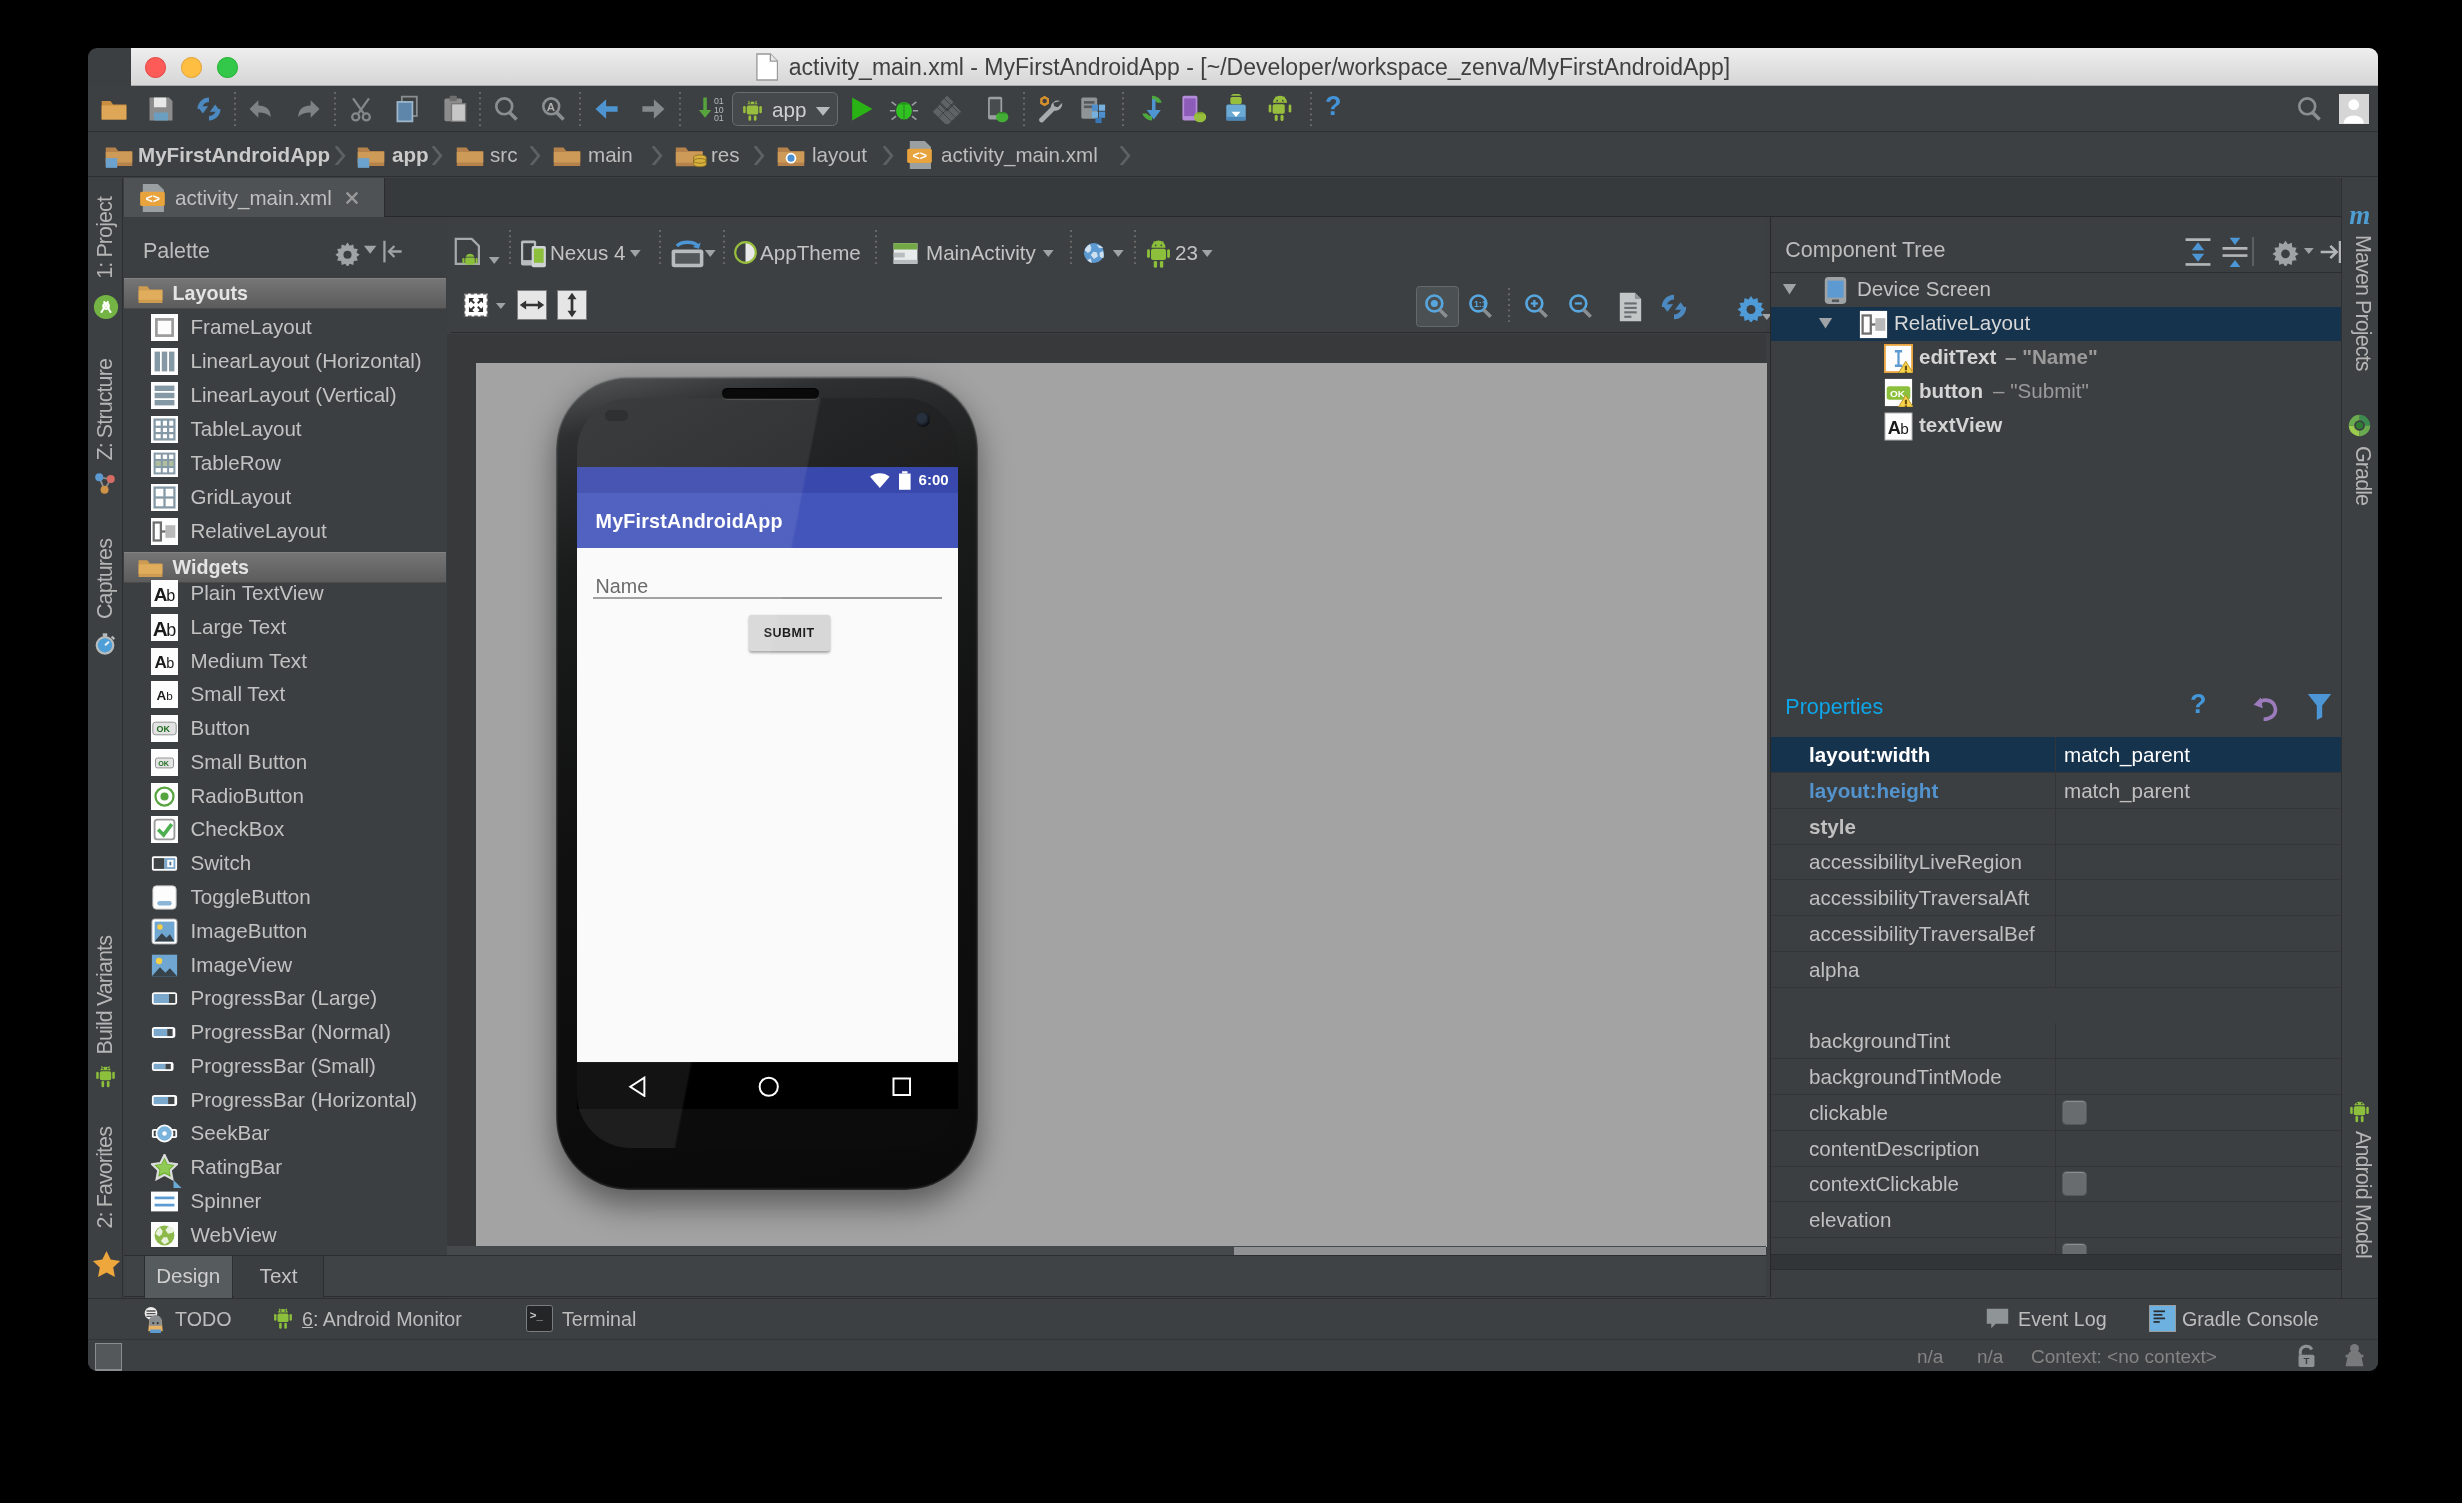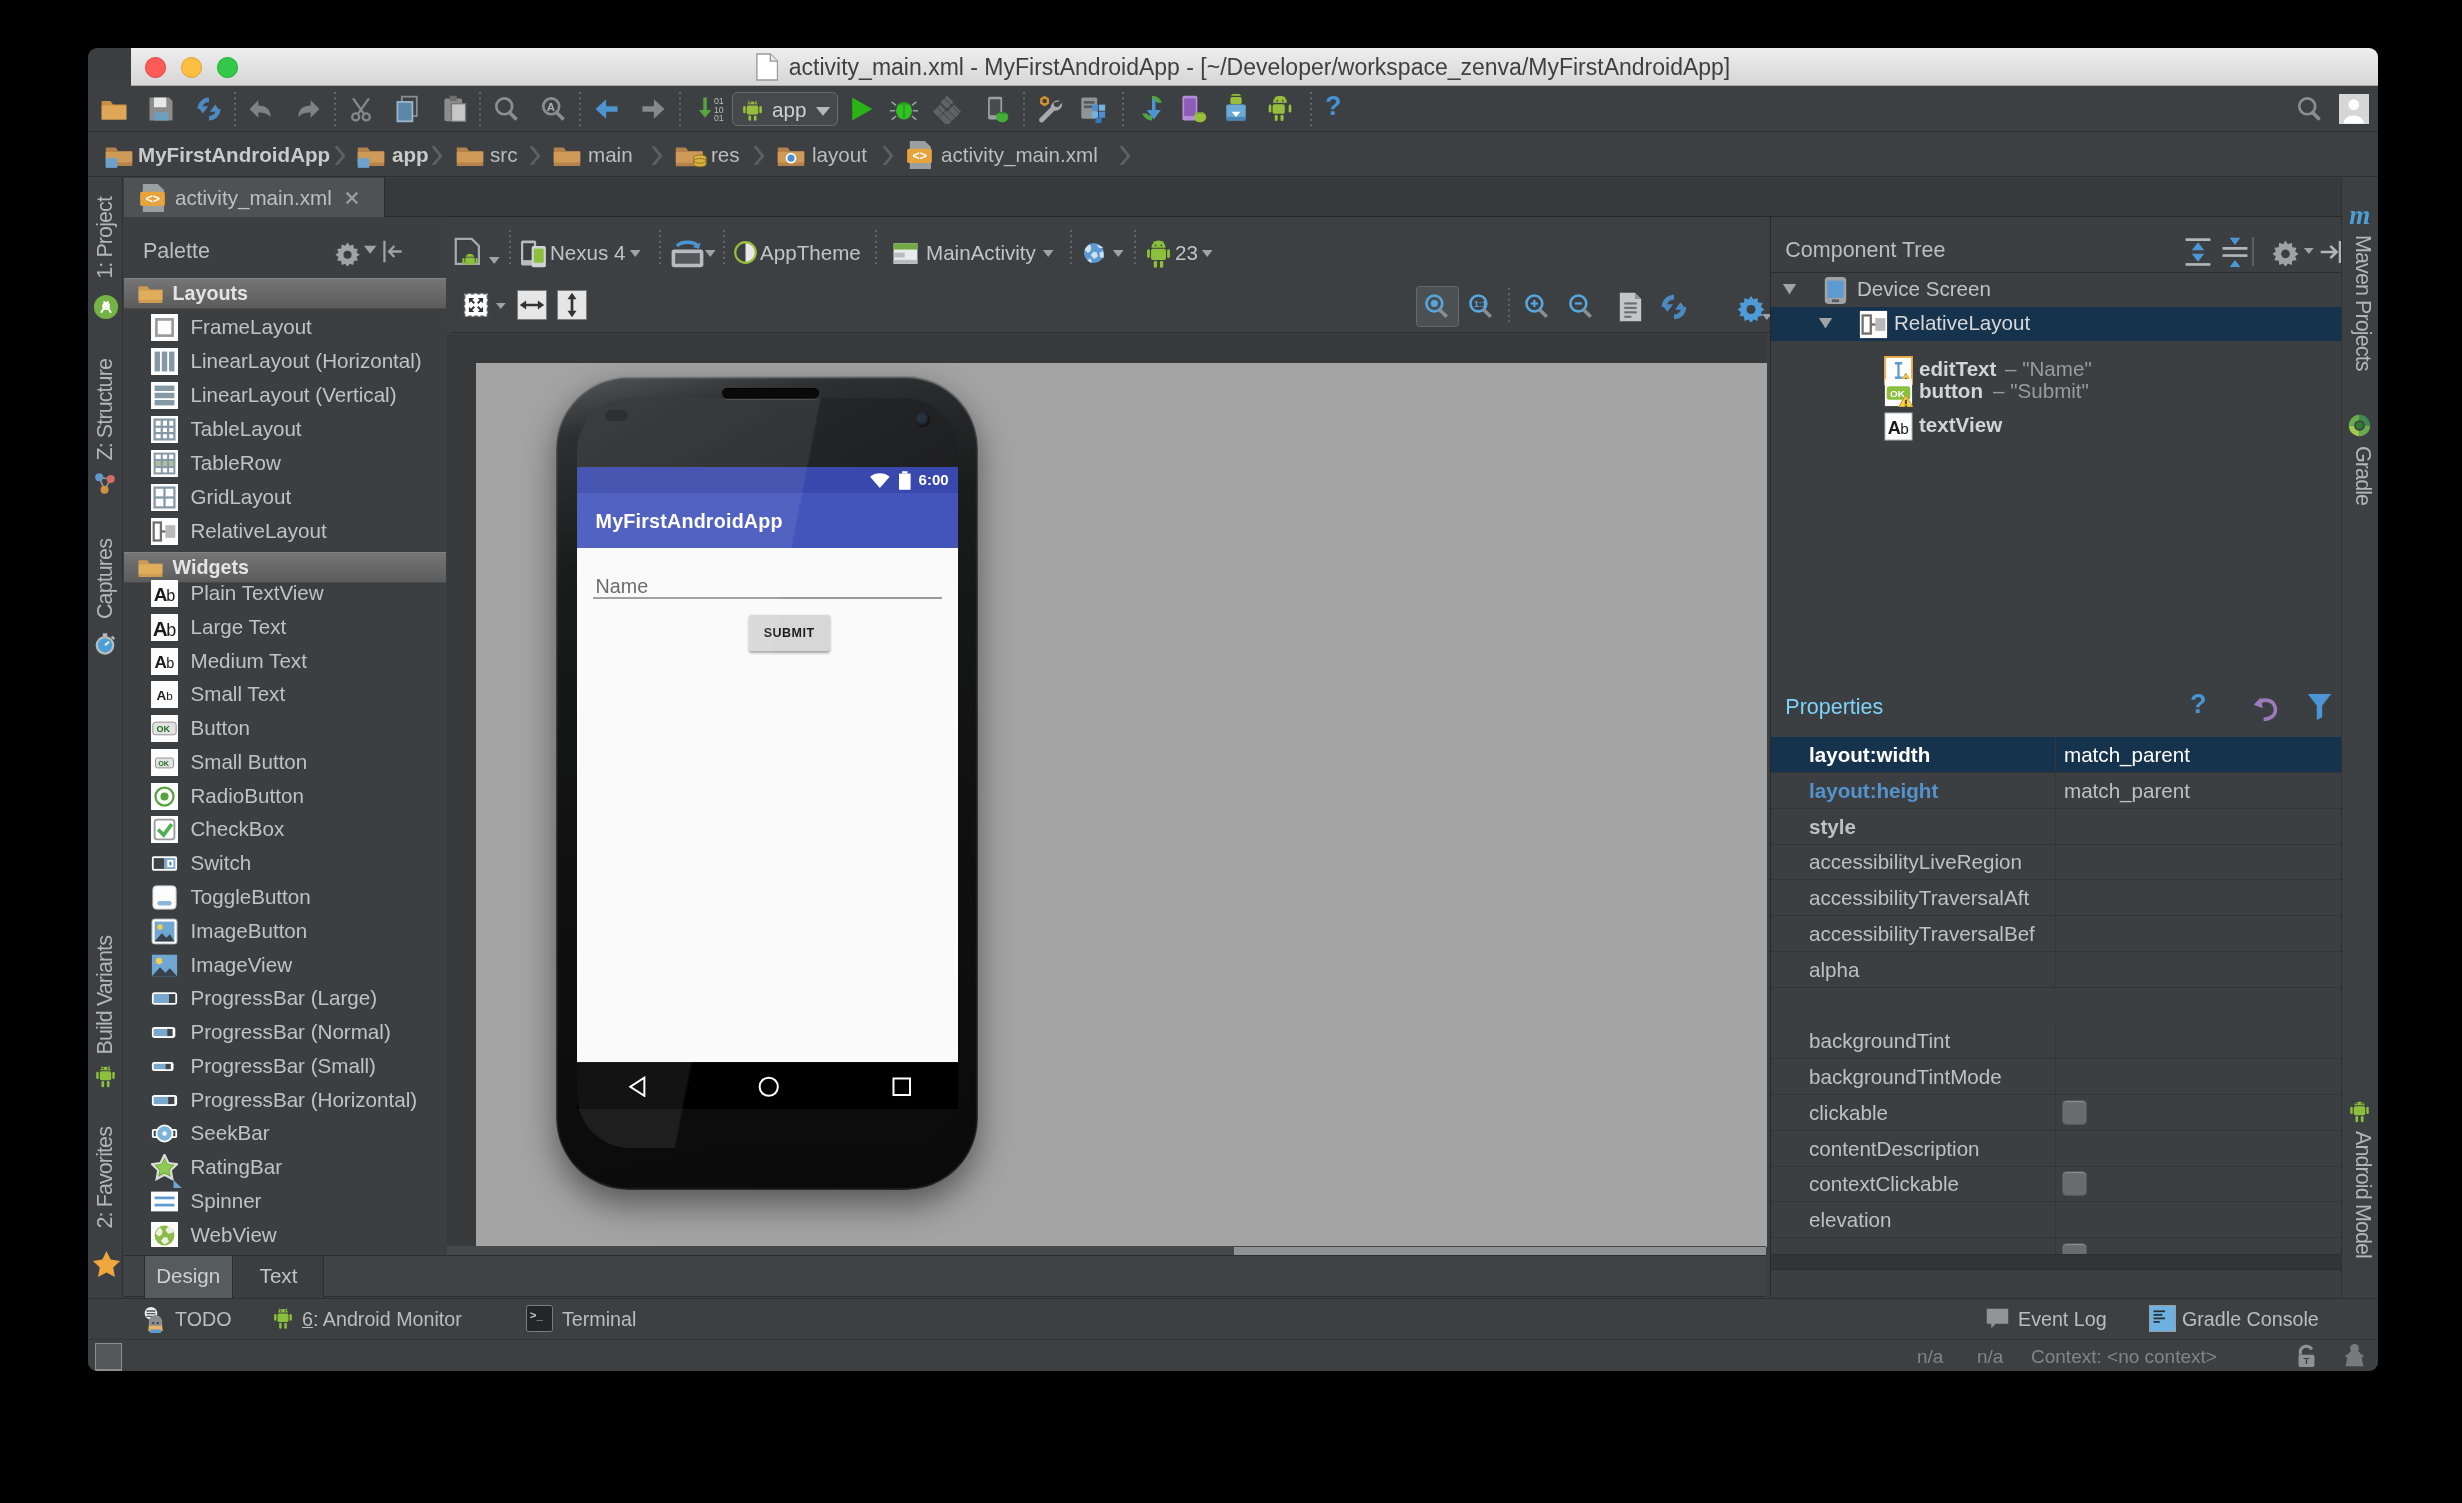--- a/index.html
+++ b/index.html
@@ -841,21 +841,21 @@
           <path d="M1 1 h15 l-7.5 12z" fill="#9fa3a5"></path>
         </svg>
       <svg class="abs" style="left:88px;top:2.7px" width="29" height="29" viewBox="0 0 32 32">
           <rect x="1" y="1" width="30" height="30" fill="#fdfdfd"></rect>
           <rect x="4" y="6" width="9" height="20" fill="none" stroke="#6e6e6e" stroke-width="2.5"></rect>
           <rect x="18" y="9" width="11" height="14" fill="#b9b9b9"></rect>
           <line x1="13" y1="16" x2="18" y2="16" stroke="#6e6e6e" stroke-width="2.5"></line>
         </svg>
       <span class="abs" style="left:123px;top:3.6px;color:#d8d8d8;">RelativeLayout</span>
     </div>
-    <div class="trow" style="top:136px;">
+    <div class="trow" style="top:124px;font-weight:bold;">
       <svg class="abs" style="left:113px;top:2.7px" width="29" height="29" viewBox="0 0 32 32">
           <rect x="1" y="1" width="30" height="30" fill="#fdfdfd" stroke="#e8a33d" stroke-width="2"></rect>
           <path d="M16 8 v16 M12 8 h8 M12 24 h8" stroke="#5d9ad2" stroke-width="2.5"></path>
           <path d="M24 19 l8 13 h-16z" fill="#f7d24c" stroke="#b98f1f"></path>
           <rect x="23" y="24" width="2.4" height="5" fill="#6b5410"></rect>
           <rect x="23" y="30.2" width="2.4" height="2.2" fill="#6b5410"></rect>
         </svg>
       <b class="abs" style="left:148px;top:3.6px;color:#d4d4d4;">editText</b>
         <span class="abs" style="left:234px;top:3.6px;color:#9a9a9a;">– "Name"</span>
     </div>
@@ -872,21 +872,21 @@
         <span class="abs" style="left:222px;top:3.6px;color:#9a9a9a;">– "Submit"</span>
     </div>
     <div class="trow" style="top:192px;">
       <svg class="abs" style="left:113px;top:2.7px;font-size:23px" width="29" height="29" viewBox="0 0 32 32">
           <rect x="1" y="1" width="30" height="30" fill="#fdfdfd" stroke="#9b9b9b"></rect>
           <text x="4" y="24" font-size="20" fill="#1a1a1a" font-weight="bold">A</text>
           <text x="18" y="24" font-size="17" fill="#1a1a1a">b</text>
         </svg>
       <b class="abs" style="left:148px;top:3.6px;color:#d4d4d4;">textView</b>
     </div>
-    <div class="abs" style="left:14.3px;top:478px;color:#7dd3fc;font-size:21.5px;">Properties</div>
+    <div class="abs" style="left:14.3px;top:478px;color:#0ea5e9;font-size:21.5px;">Properties</div>
     <b class="abs" style="left:419px;top:472px;color:#4396d8;font-size:27px;">?</b>
     <svg class="abs" style="left:479px;top:475px" width="29" height="29" viewBox="0 0 32 32">
         <path d="M8 14 c6-8 18-6 20 4 c1 8-6 12-13 12" fill="none" stroke="#9c7bbd" stroke-width="4"></path>
         <path d="M12 6 l-8 8 10 4z" fill="#9c7bbd"></path>
       </svg>
     <svg class="abs" style="left:535px;top:475px" width="27" height="29" viewBox="0 0 30 32">
         <path d="M2 2 h26 l-10 13 v13 l-6 3 v-16z" fill="#4d96d6"></path>
       </svg>
     <div id="ptable">
       <div class="pr" style="top:0;background:#16334e;">

